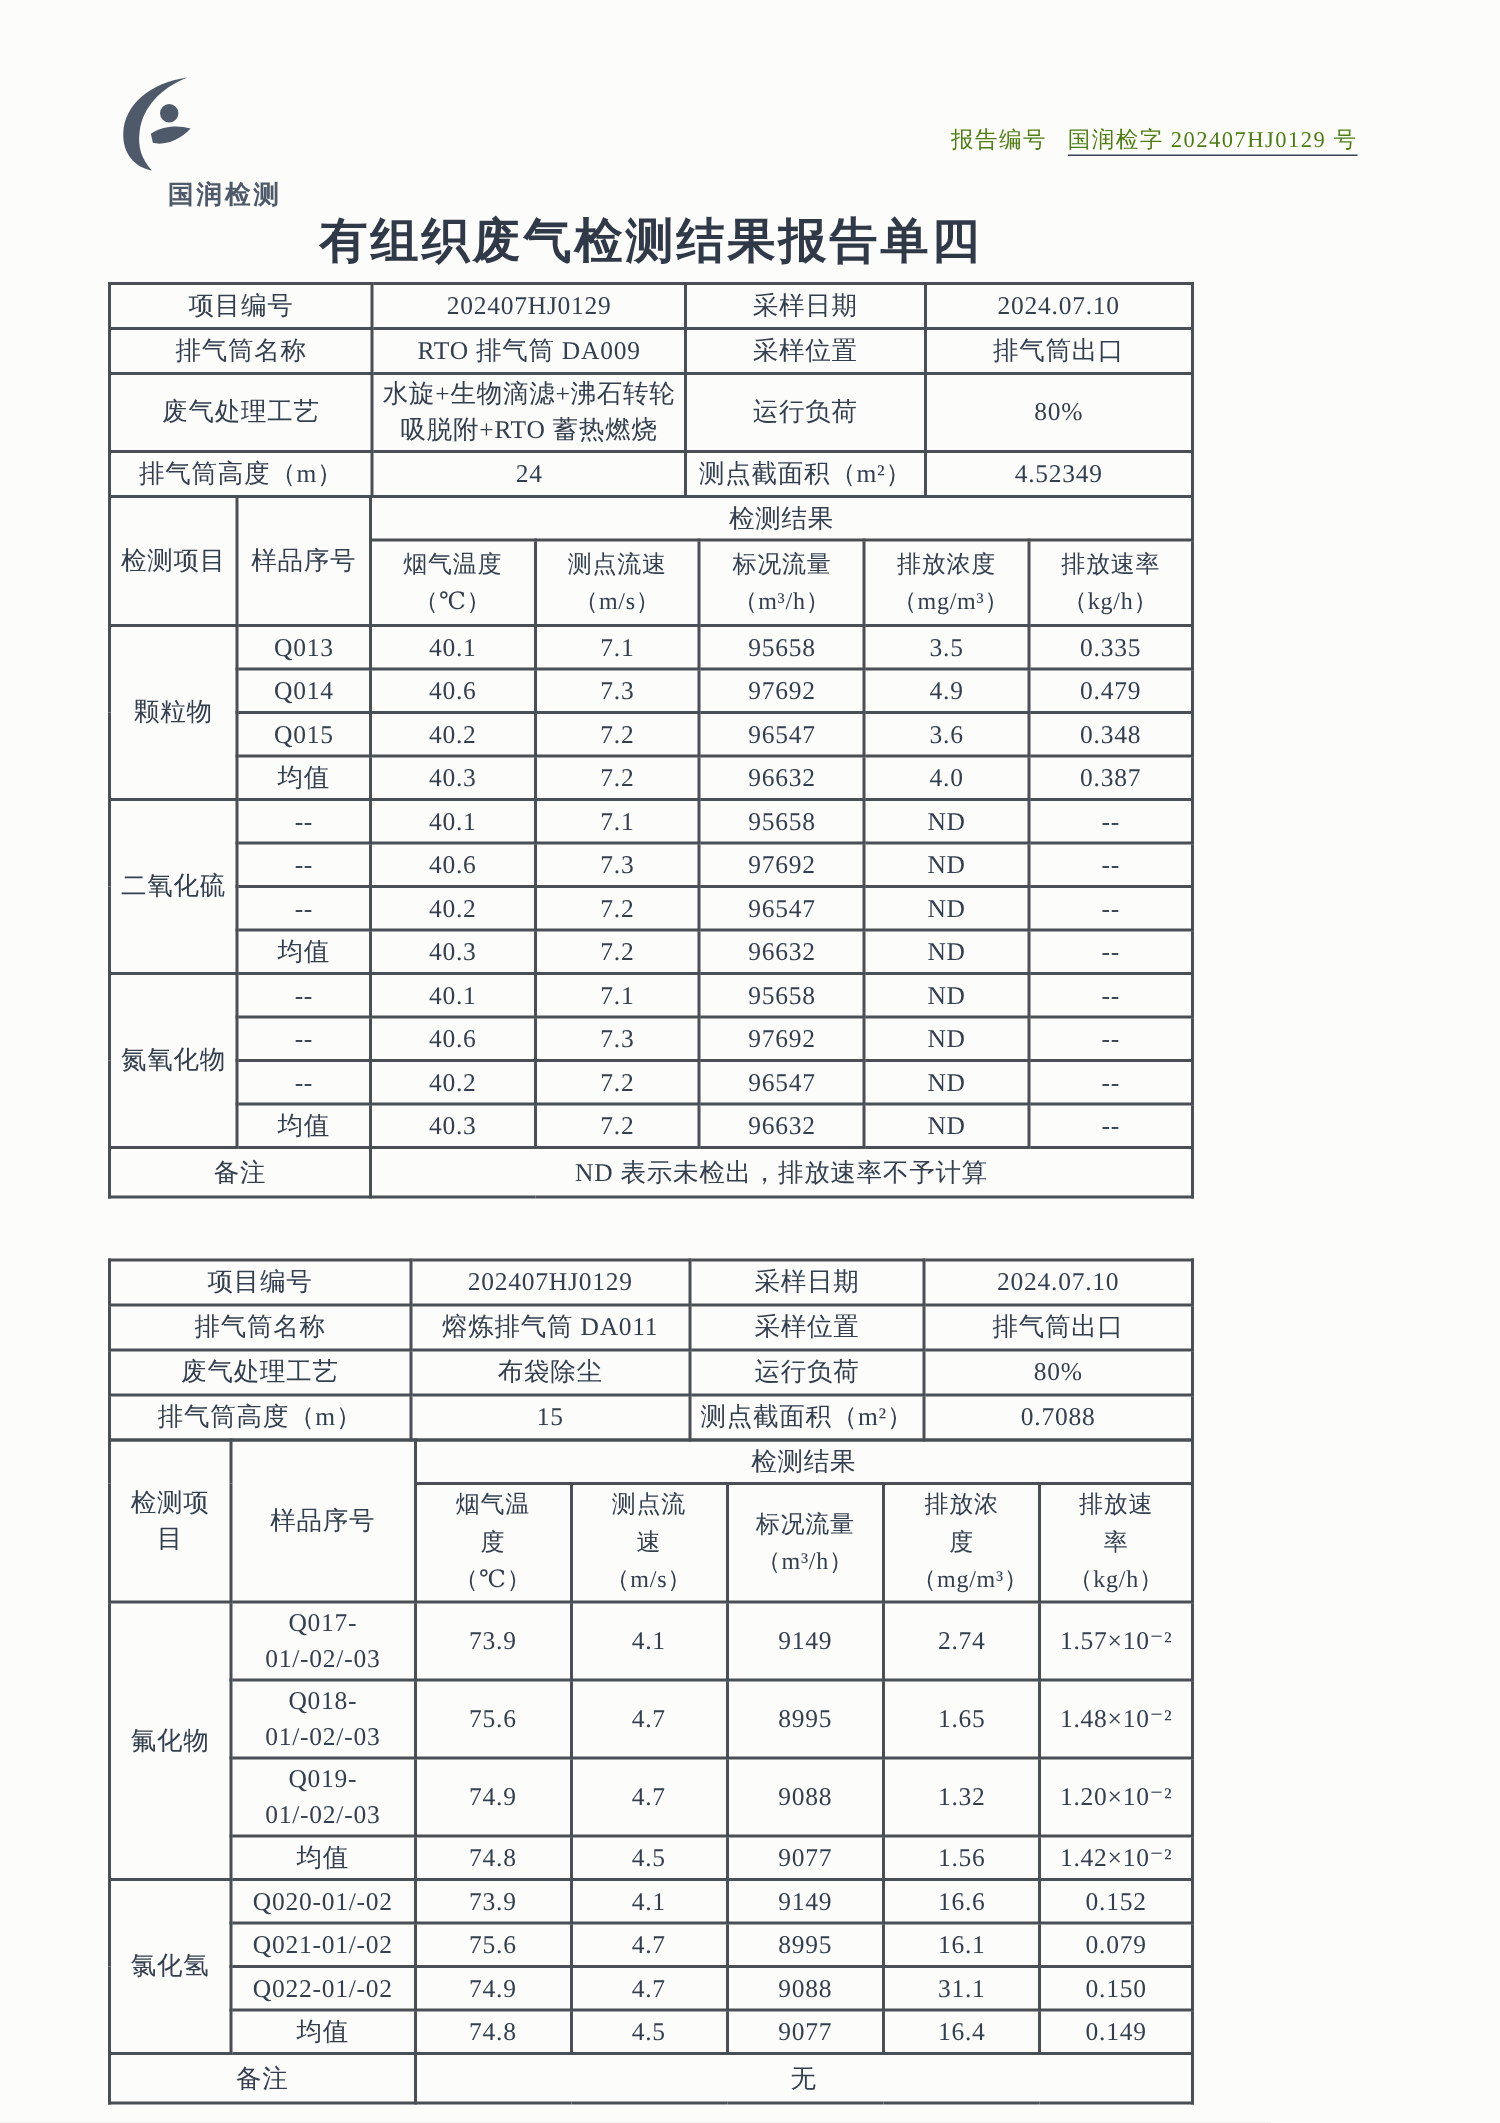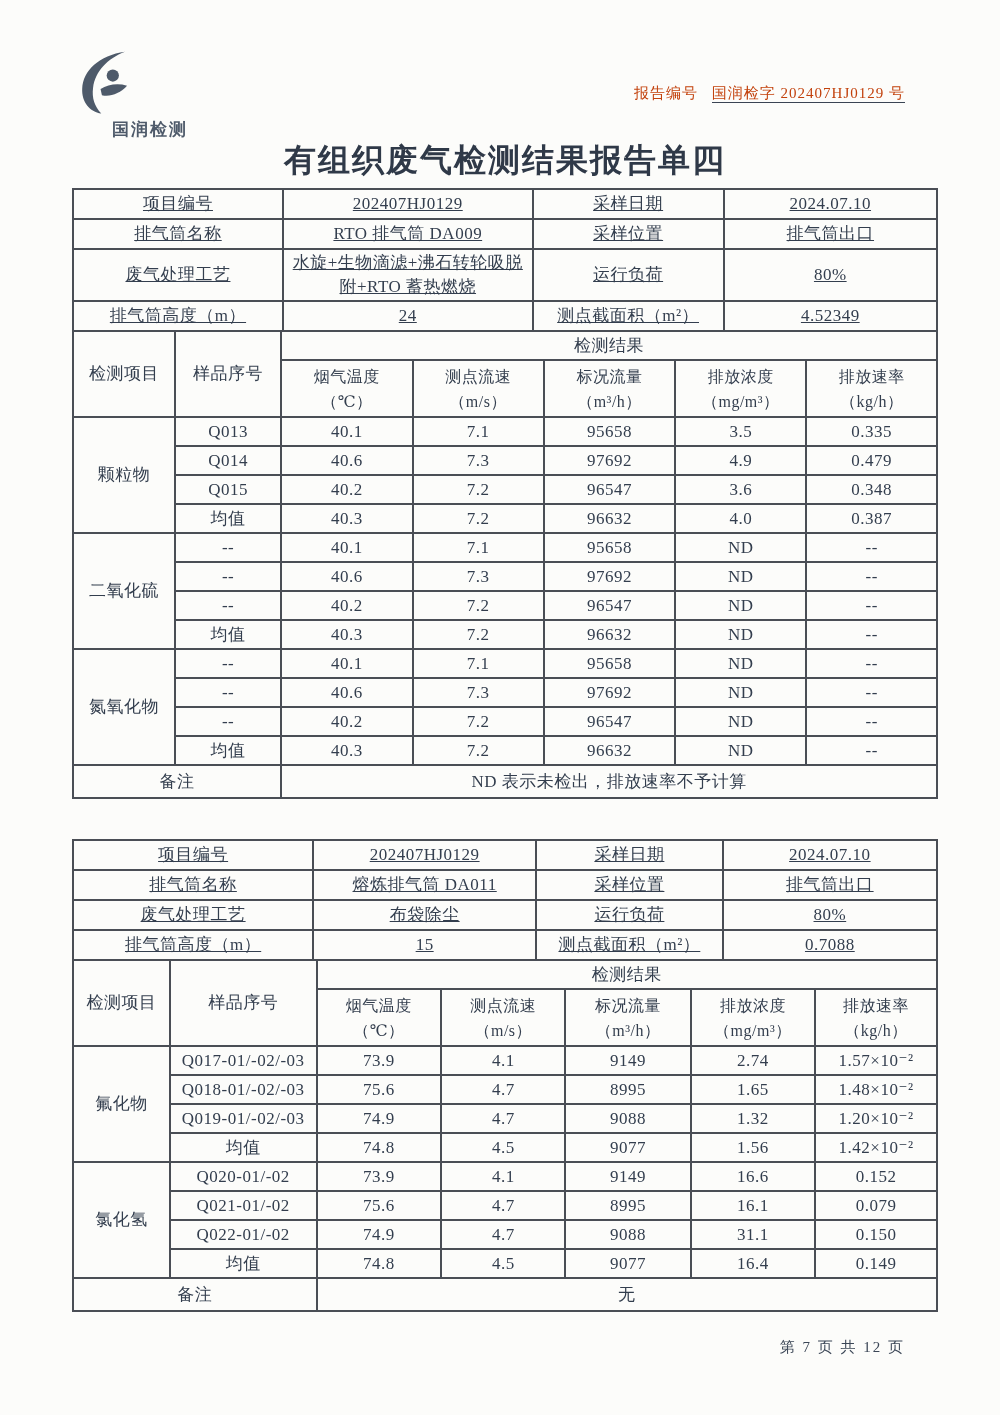--- a/index.html
+++ b/index.html
@@ -15,35 +15,35 @@
     background:var(--paper);
     margin:0 auto;
     overflow:hidden;
     color:var(--ink);
     font-family:"Liberation Serif","DejaVu Serif",serif;
   }
   
   .logo{position:absolute;left:58px;top:50px;width:130px;text-align:right;}
   .logo svg{display:block;margin-left:14px;width:68px;height:66px;color:var(--logo);}
   .logo-text{font-family:"Liberation Sans","DejaVu Sans",sans-serif;font-weight:bold;font-size:17px;letter-spacing:2px;color:var(--logo);margin-top:2px;}
-  .report-no{position:absolute;top:84px;right:95px;font-size:15px;letter-spacing:1px;color:#c2410c;}
+  .report-no{position:absolute;top:84px;right:95px;font-size:15px;letter-spacing:1px;color:#4d7c0f;}
   .report-no .val{margin-left:9px;border-bottom:1.5px solid #3a4453;padding-bottom:1px;}
   
-  .sheet{width:866px;margin-left:72px;}
+  .sheet{width:724px;margin-left:72px;}
   .sheet-a{padding-top:138px;}
   .sheet-b{padding-top:40px;}
   .title{margin:0 0 6px 0;text-align:center;font-size:32px;line-height:44px;font-weight:bold;letter-spacing:2px;color:#2f3948;}
   table{border-collapse:collapse;table-layout:fixed;width:100%;}
   td{
     border:2px solid var(--border);
     text-align:center;vertical-align:middle;
     font-size:17px;line-height:24px;height:25px;
     padding:1px 5px;letter-spacing:0.5px;overflow:hidden;
   }
-  table.info td{height:26px;text-decoration:underline;}
+  table.info td{height:26px;}
   table.results{margin-top:-2px;}
   tr.grp td{height:25px;text-align:center;}
   tr.colhead td{height:53px;font-size:16px;padding:1px 18px;}
   tr.colhead div{line-height:25px;}
   tr.note td{height:29px;text-align:center;}
   .footer{margin-top:26px;text-align:right;padding-right:95px;font-size:15px;letter-spacing:2px;color:#3b4656;}
 </style>
 </head>
 <body>
 

